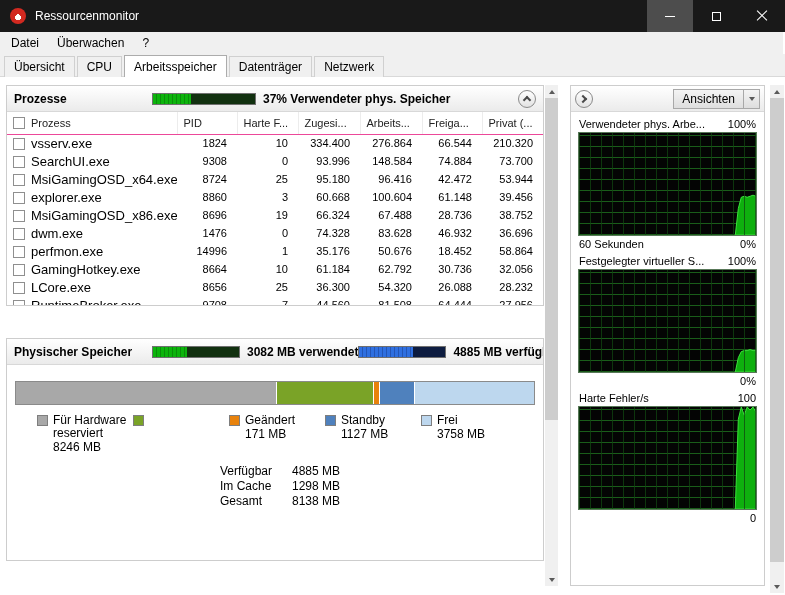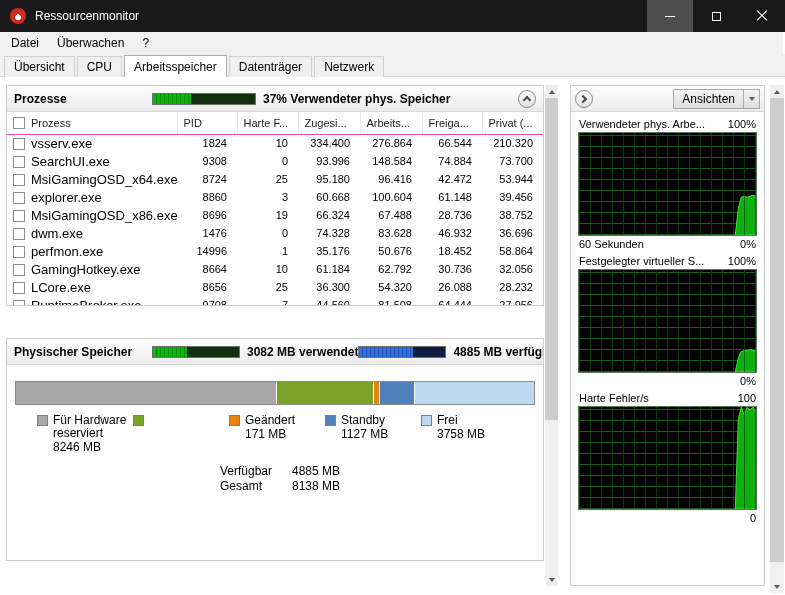--- a/index.html
+++ b/index.html
@@ -300,20 +300,24 @@
           <div class="lvalue">3758 MB</div>
         </div>
       </div>
     </div>
   <div class="mem-stats">
       <div class="stat-row">
         <span class="s-label">Verfügbar</span>
         <span>4885 MB</span>
       </div>
       <div class="stat-row">
+        <span class="s-label">Im Cache</span>
+        <span>1298 MB</span>
+      </div>
+      <div class="stat-row">
         <span class="s-label">Gesamt</span>
         <span>8138 MB</span>
       </div>
     </div>
 </div>
 
 <div class="scrollbar left-sb">
   <div class="sb-arrow up">
       <span class="tri-up"></span>
     </div>

